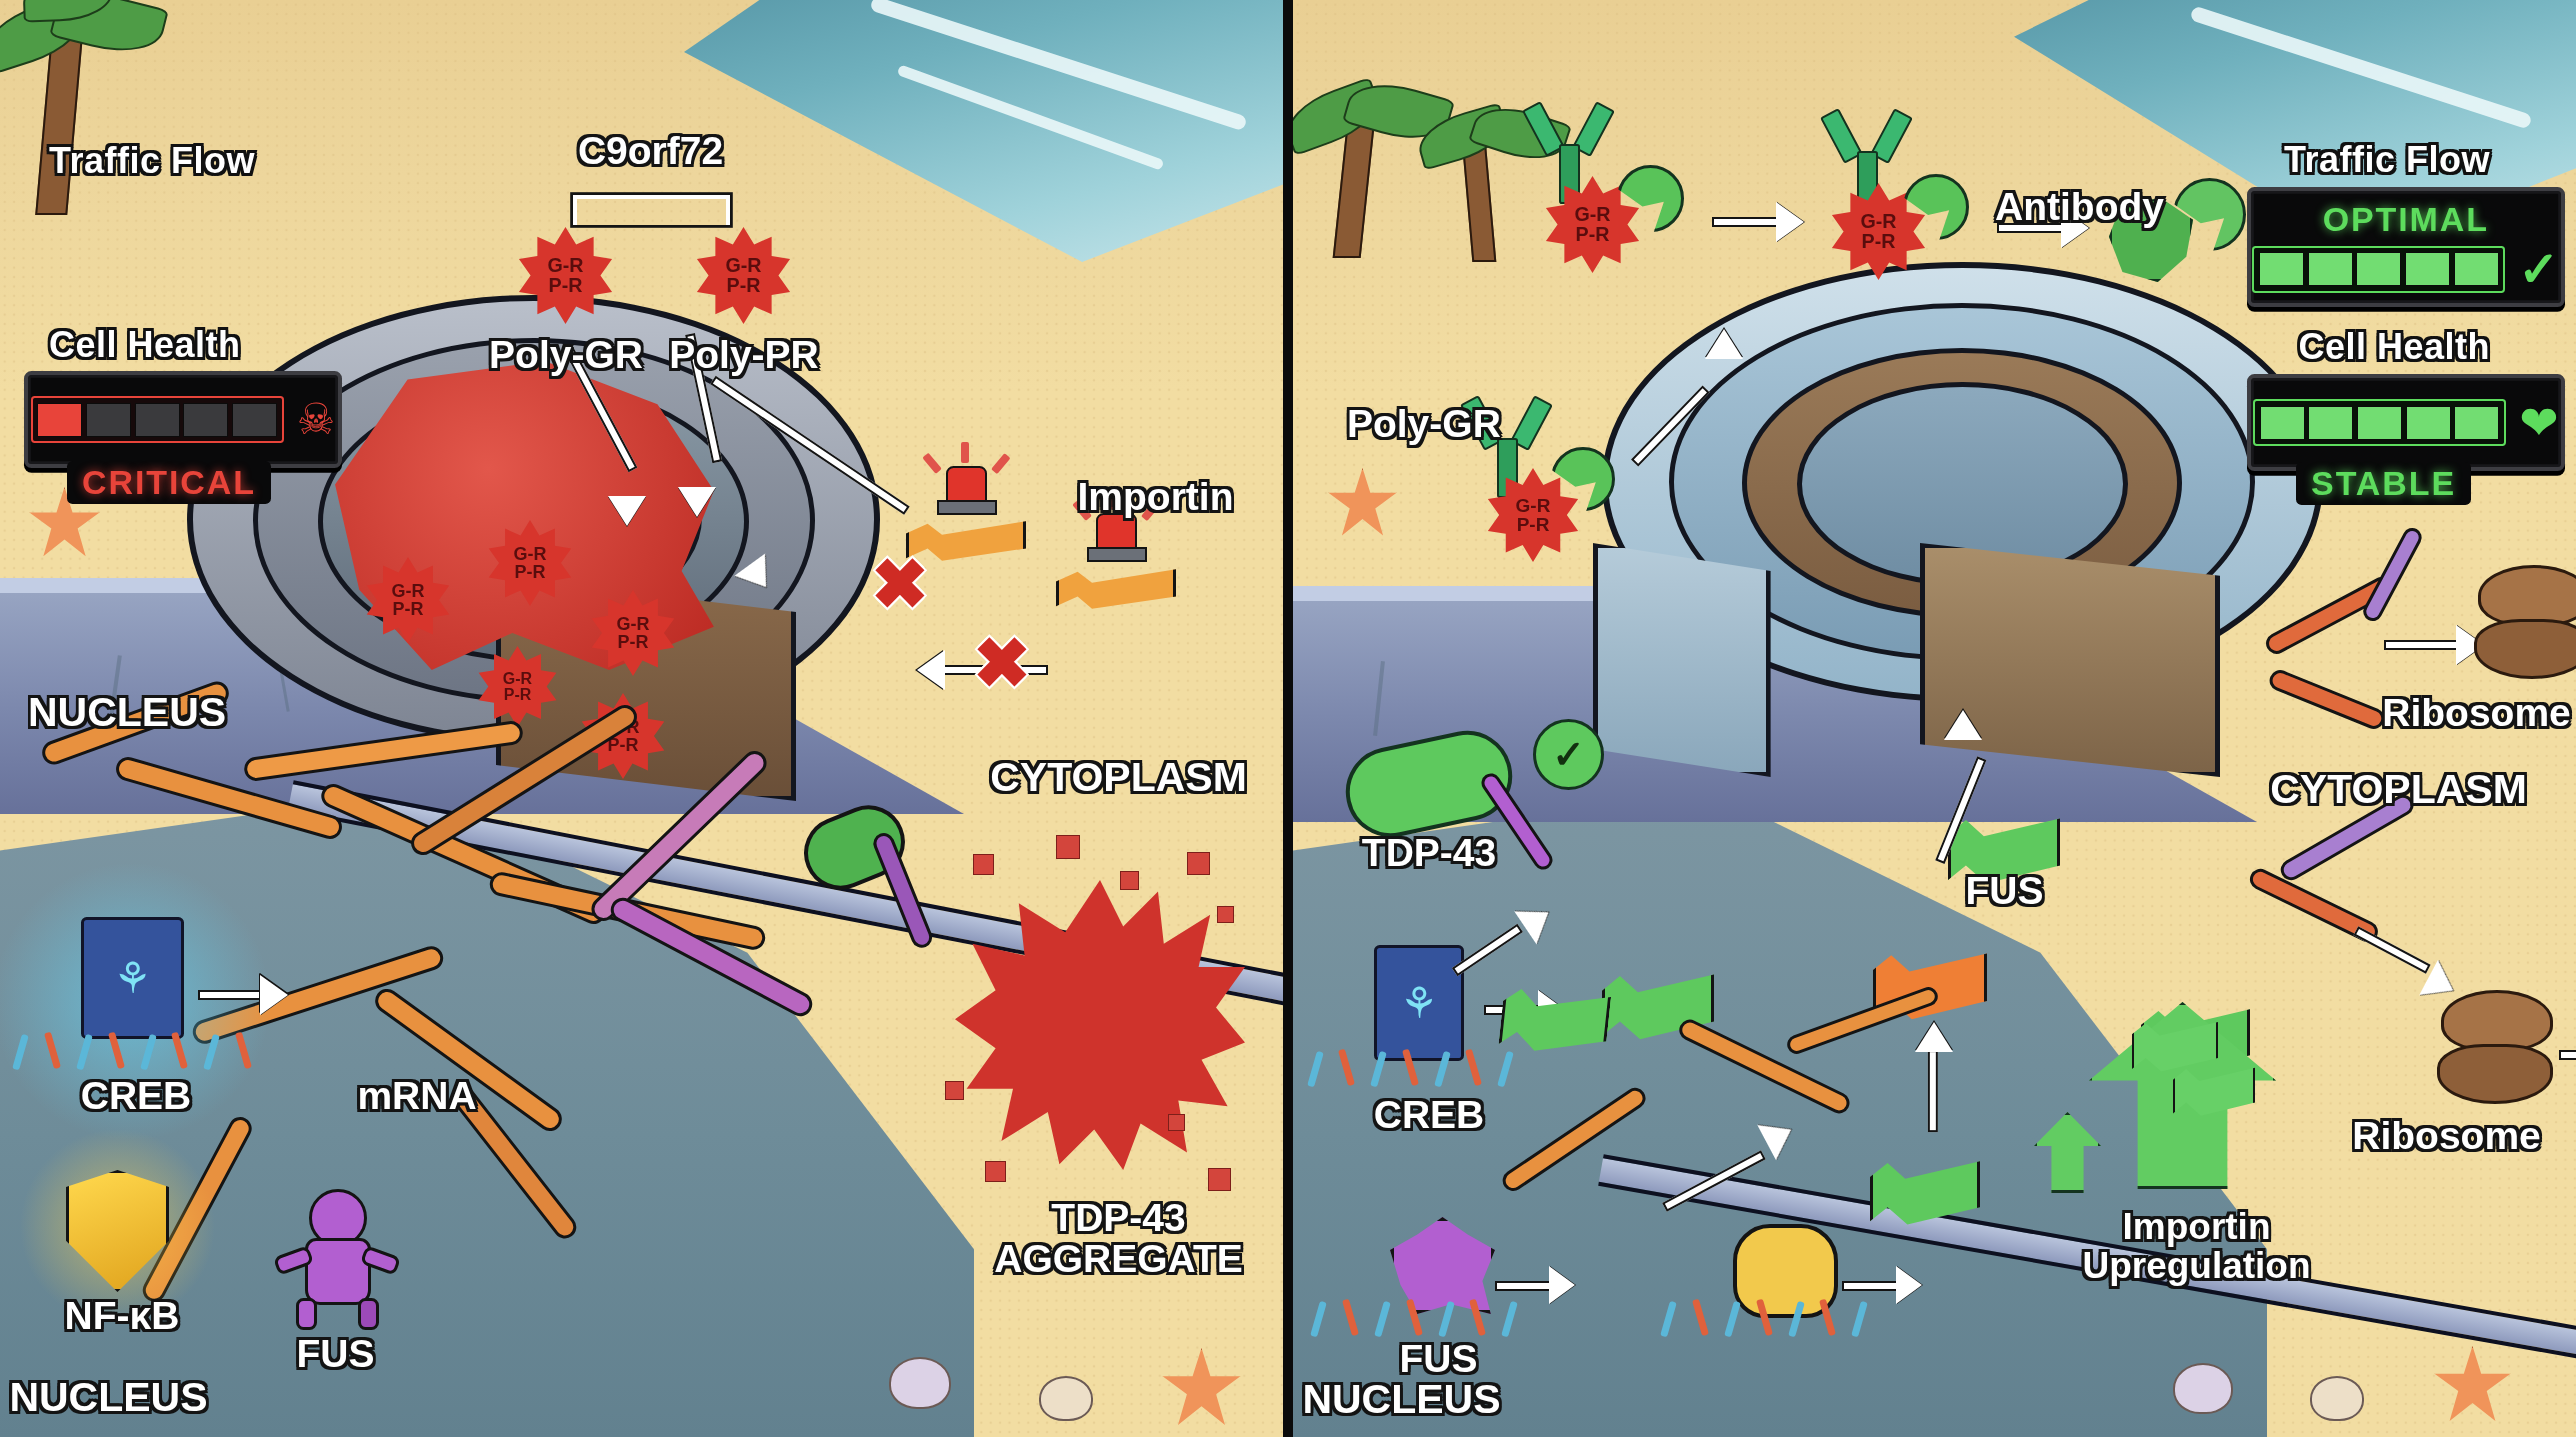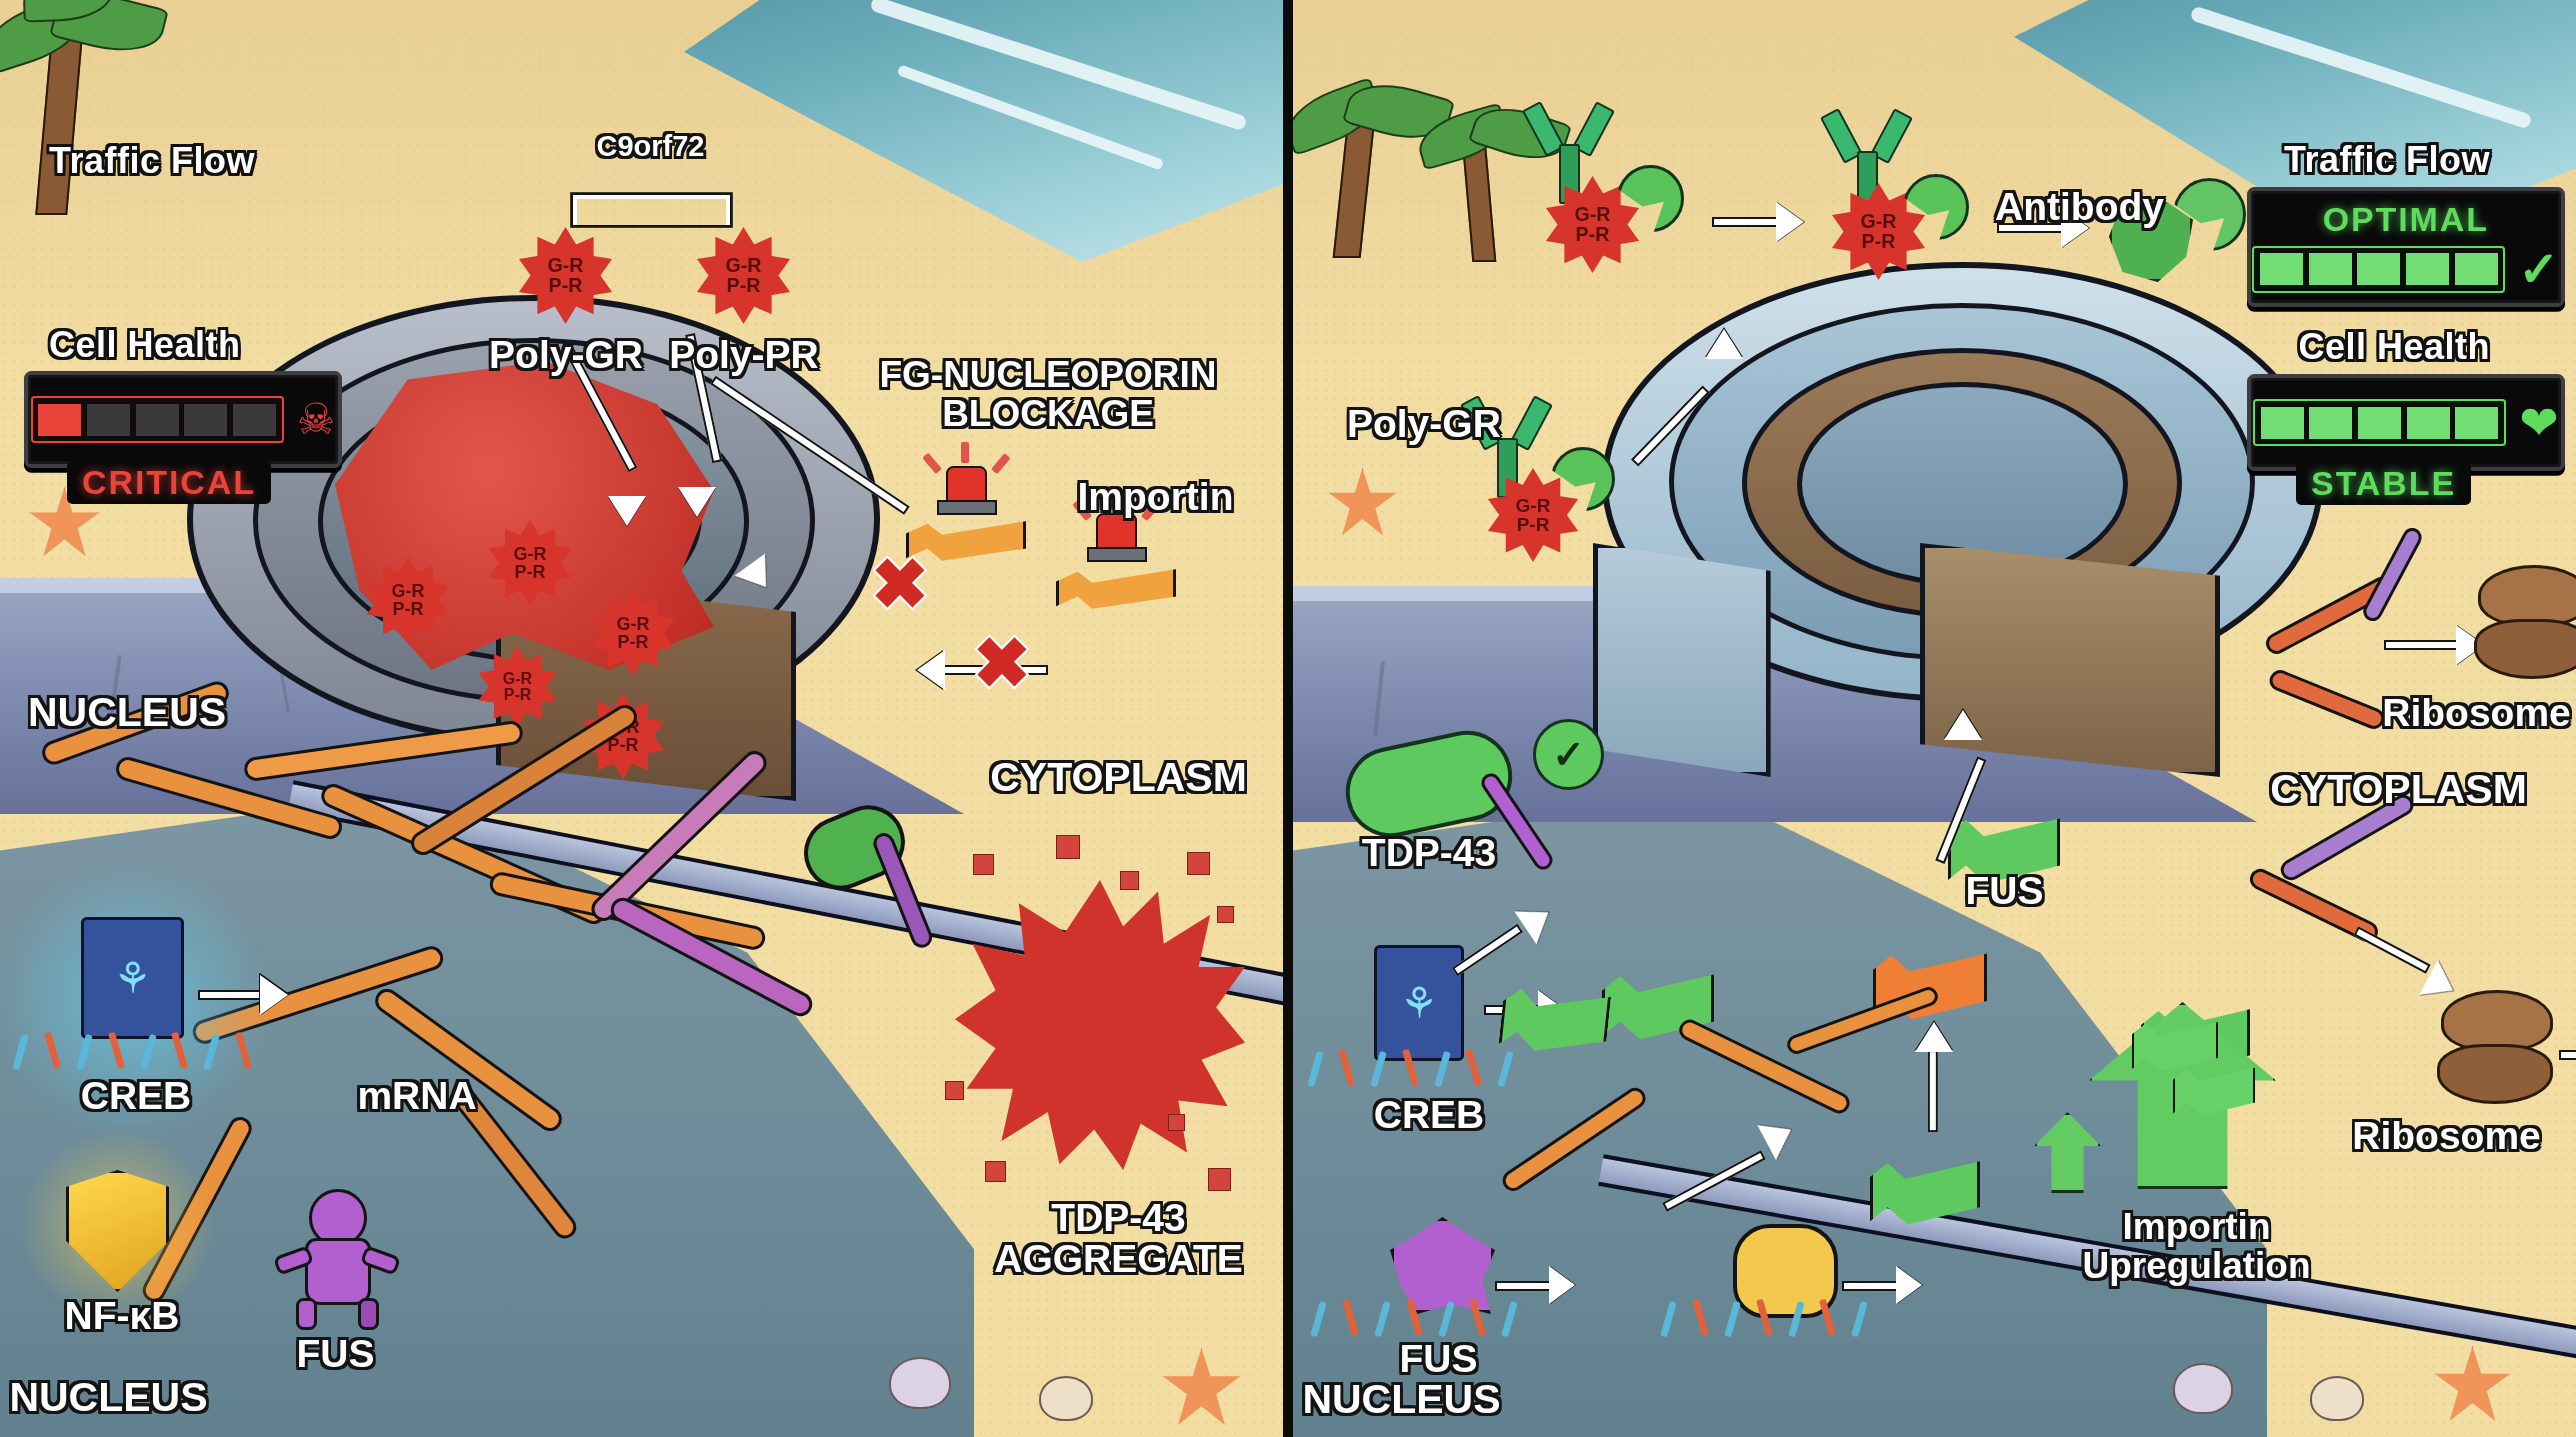--- a/index.html
+++ b/index.html
@@ -367,25 +367,23 @@
           <div class="seg" style="background:#3a3a3d;"></div>
           <div class="seg" style="background:#3a3a3d;"></div>
           <div class="seg" style="background:#3a3a3d;"></div>
         </div>
         <div style="color:#e8443a; font-size:43px; line-height:1;">☠</div>
       </div>
     </div>
     <div class="badge-text" style="left:67px; top:461px; font-size:34px; color:#e8443a; background:#09090a;
                 padding:1.9px 15px; border-radius:5.6px; text-shadow:0 0 9.4px rgba(232,68,58,.8);">CRITICAL</div>
 
-    <div class="lbl" style="left:524px; top:131px; width:253px; font-size:29px;">C9orf72</div>
+    <div class="lbl" style="left:524px; top:131px; width:253px; font-size:39px;">C9orf72</div>
     <div class="lbl" style="left:449px; top:335px; width:234px; font-size:39px;">Poly-GR</div>
     <div class="lbl" style="left:627px; top:335px; width:234px; font-size:39px;">Poly-PR</div>
-    <div class="lbl" style="left:842px; top:356px; width:412px; font-size:37px;">FG-NUCLEOPORIN
-BLOCKAGE</div>
     <div class="lbl" style="left:1020px; top:477px; width:271px; font-size:39px;">Importin</div>
     <div class="lbl" style="left:28px; top:691px; width:281px; font-size:41px; text-align:left;">NUCLEUS</div>
     <div class="lbl" style="left:964px; top:756px; width:309px; font-size:41px;">CYTOPLASM</div>
     <div class="lbl" style="left:19px; top:1076px; width:234px; font-size:39px;">CREB</div>
     <div class="lbl" style="left:300px; top:1076px; width:234px; font-size:39px;">mRNA</div>
     <div class="lbl" style="left:19px; top:1296px; width:206px; font-size:39px;">NF-κB</div>
     <div class="lbl" style="left:242px; top:1334px; width:187px; font-size:39px;">FUS</div>
     <div class="lbl" style="left:9.4px; top:1376px; width:300px; font-size:41px; text-align:left;">NUCLEUS</div>
     <div class="lbl" style="left:964px; top:1198px; width:309px; font-size:39px;">TDP-43
 AGGREGATE</div>

